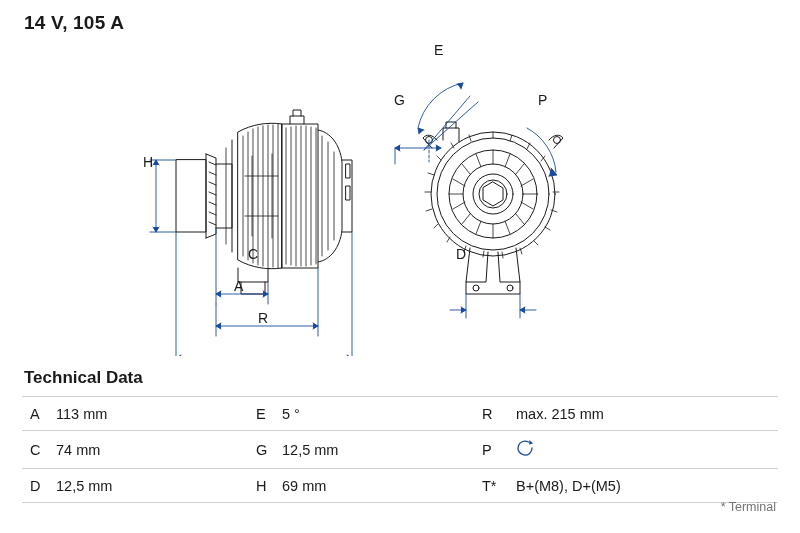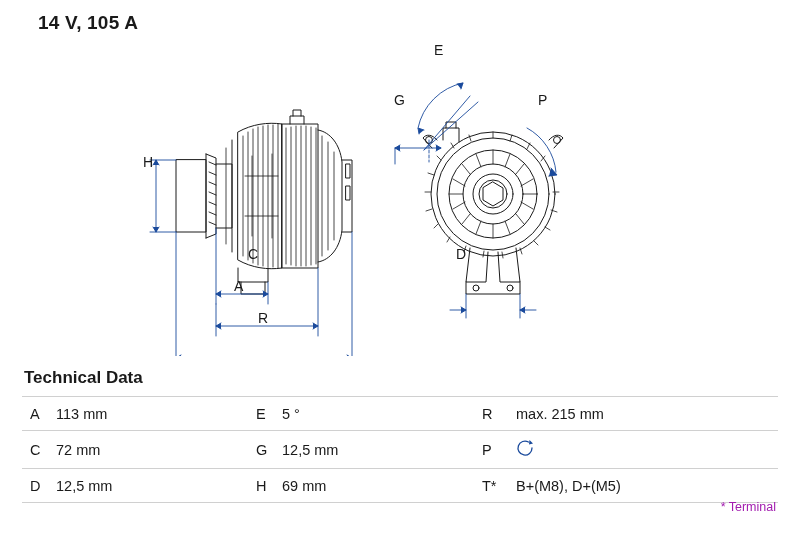--- a/index.html
+++ b/index.html
@@ -8,21 +8,21 @@
     width: 800px;
     height: 533px;
     background: #ffffff;
     font-family: "Liberation Sans", sans-serif;
     color: #1a1a1a;
     position: relative;
     overflow: hidden;
   }
   .page-title {
     position: absolute;
-    left: 38px;
+    left: 24px;
     top: 12px;
     font-size: 19px;
     font-weight: 700;
     letter-spacing: 0.2px;
   }
   .drawing-area {
     position: absolute;
     left: 0;
     top: 36px;
     width: 800px;
@@ -57,21 +57,21 @@
   .v1 { width: 200px; }
   .k2 { width: 26px; padding-left: 14px; }
   .v2 { width: 200px; }
   .k3 { width: 34px; padding-left: 14px; }
   .v3 { }
   .footnote {
     position: absolute;
     right: 24px;
     top: 500px;
     font-size: 12.5px;
-    color: #a21caf;
+    color: #737373;
   }
   .rot-icon { display: inline-block; vertical-align: -3px; }
 </style>
 </head>
 <body>
 
 <div class="page-title">14 V, 105 A</div>
 
 <div class="drawing-area">
   <svg width="800" height="320" viewBox="0 0 800 320" xmlns="http://www.w3.org/2000/svg">
@@ -244,21 +244,21 @@
     <tr>
       <td class="k">A</td>
       <td class="v1">113 mm</td>
       <td class="k2">E</td>
       <td class="v2">5 °</td>
       <td class="k3">R</td>
       <td class="v3">max. 215 mm</td>
     </tr>
     <tr>
       <td class="k">C</td>
-      <td class="v1">72 mm</td>
+      <td class="v1">74 mm</td>
       <td class="k2">G</td>
       <td class="v2">12,5 mm</td>
       <td class="k3">P</td>
       <td class="v3">
         <span class="rot-icon">
           <svg width="20" height="18" viewBox="0 0 20 18" fill="none" stroke="#1a4a9c" stroke-width="1.3" stroke-linecap="round">
             <path d="M16 9 A 7 7 0 1 1 12.5 3"></path>
             <path d="M13.5 1 L13 5.5 L17 4.5 Z" fill="#1a4a9c" stroke="none"></path>
           </svg>
         </span>

